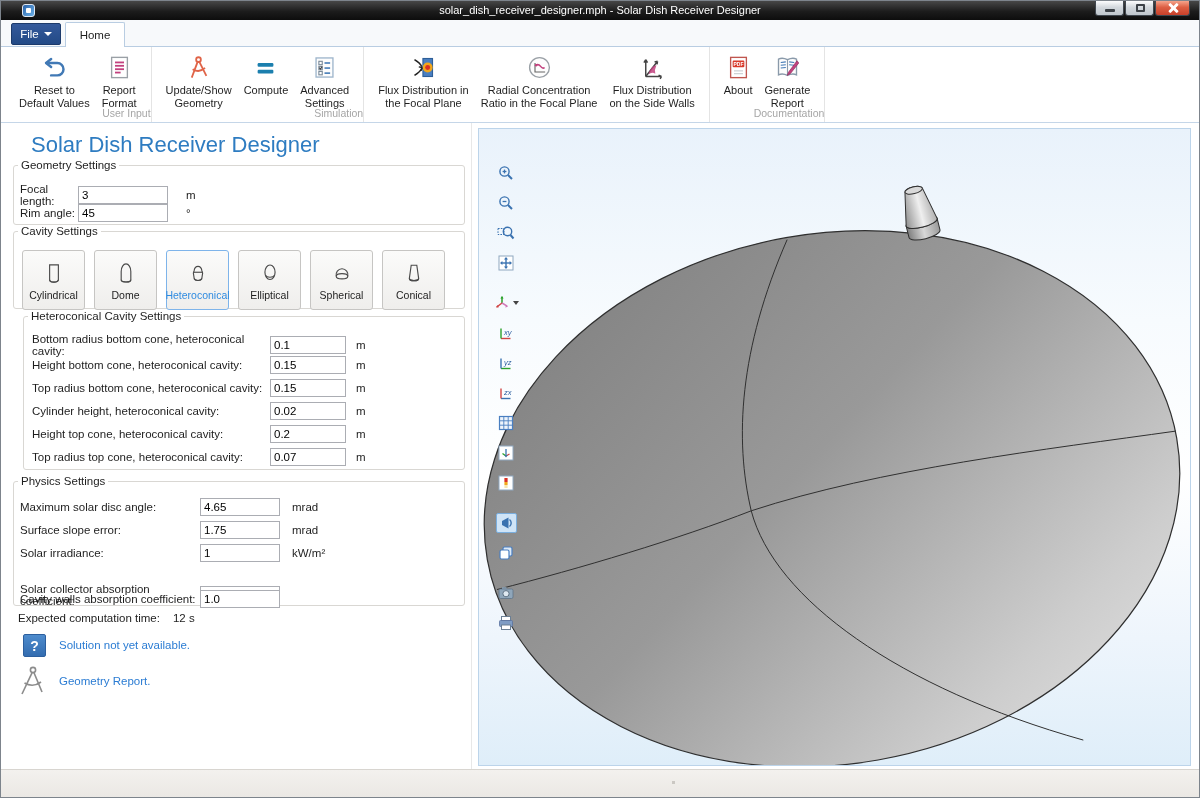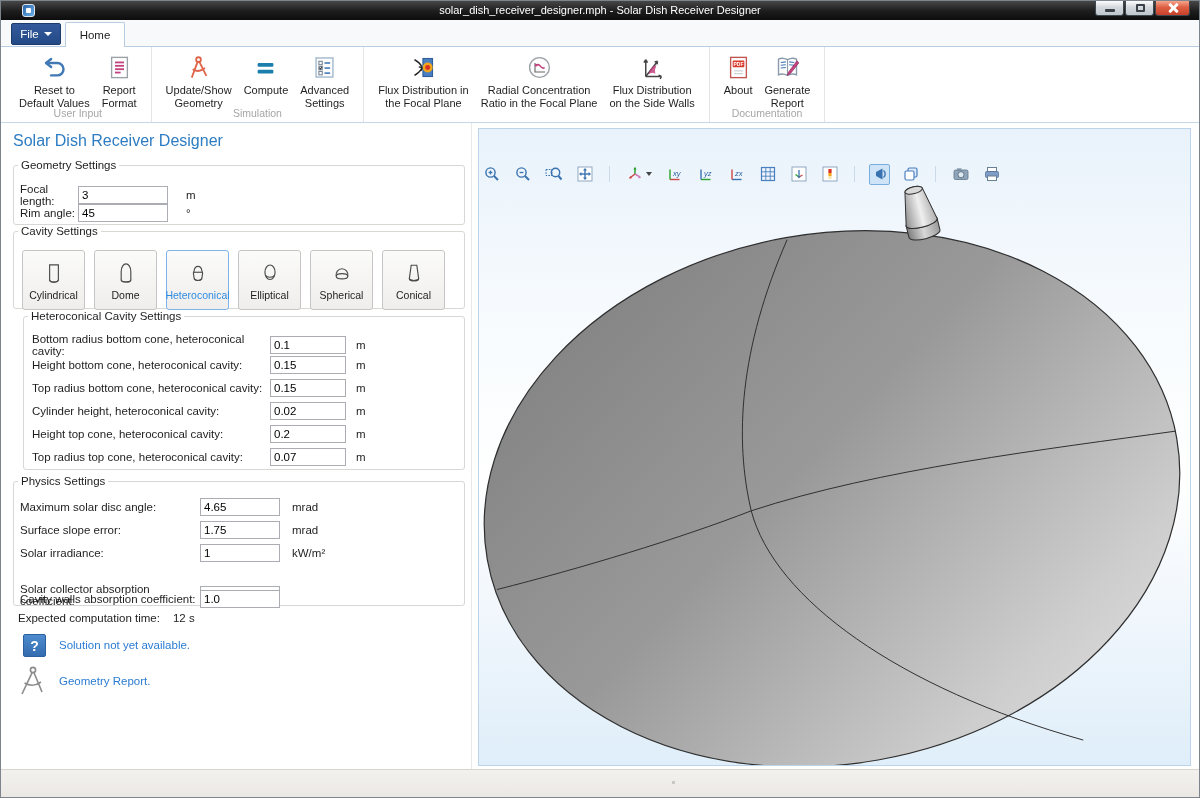--- a/index.html
+++ b/index.html
@@ -26,29 +26,29 @@
   .tabrow { position:absolute; left:0; top:19px; right:0; height:26px; background:#f7f9fb; }
   .file-btn { position:absolute; left:10px; top:3px; width:50px; height:22px; background:linear-gradient(#33599b,#234a86);
     border:1px solid #1c3a6b; border-radius:2px; color:#fff; font-size:11.5px; display:flex; align-items:center; justify-content:center; gap:5px; cursor:pointer; }
   .file-caret { width:0; height:0; border-left:4px solid transparent; border-right:4px solid transparent; border-top:4px solid #fff; }
   .tab-home { position:absolute; left:64px; top:2px; width:60px; height:25px; background:#fff; border:1px solid #b9cde2; border-bottom:none;
     border-radius:2px 2px 0 0; font-size:11.5px; color:#1e1e1e; display:flex; align-items:center; justify-content:center; z-index:3; cursor:pointer; }
 
   
   .ribbon { position:absolute; left:0; top:45px; right:0; height:77px; background:#fff; border-top:1px solid #b9cde2; border-bottom:1px solid #c5d6e8; display:flex; padding-left:4px; }
   .rgroup { position:relative; padding:6px 8px 16px; border-right:1px solid #e4e4e4; }
-  .rgroup-label { position:absolute; left:0; right:0; bottom:3px; text-align:center; font-size:10.5px; color:#a6a6a6; }
+  .rgroup-label { position:absolute; left:0; right:0; bottom:3px; text-align:right; font-size:10.5px; color:#a6a6a6; }
   .rbuttons { display:flex; align-items:flex-start; height:100%; }
   .rbtn { display:flex; flex-direction:column; align-items:center; padding:1px 6px; background:none; border:none; cursor:pointer; }
   .rbtn svg { width:27px; height:27px; }
   .rbtn-label { margin-top:3px; font-size:11px; line-height:1.15; color:#1f1f1f; text-align:center; white-space:pre-line; font-family:"Liberation Sans", sans-serif; }
 
   
   .main { position:absolute; left:0; top:122px; right:0; bottom:28px; background:#fff; }
-  .page-title { position:absolute; left:12px; top:9px; font-size:16px; color:#2e7cc1; font-weight:normal; }
+  .page-title { position:absolute; left:30px; top:9px; font-size:22px; color:#2e7cc1; font-weight:normal; }
   .brand { position:absolute; right:46px; top:8px; text-align:right; color:#a5c6e1; font-size:9.5px; letter-spacing:0.8px; line-height:1.2; }
   .brand-logo { position:absolute; right:14px; top:11px; width:18px; height:15px; border-radius:3px; background:linear-gradient(135deg,#1f4f8d,#5aa2e0); }
   .brand-logo::after { content:""; position:absolute; left:5px; top:4px; width:7px; height:7px; background:linear-gradient(135deg,#fff,#bfe06a); border-radius:1px; }
 
   fieldset { position:absolute; border:1px solid #d9d7d3; border-radius:3px; }
   legend { font-size:11.5px; color:#1e1e1e; padding:0 3px; margin-left:4px; }
   .frow { position:absolute; display:flex; align-items:center; }
   .flabel { font-size:11.5px; color:#1e1e1e; }
   .funit { font-size:11.5px; color:#1e1e1e; }
   input.val { height:18px; border:1px solid #abadb3; font-size:11.5px; padding:0 3px; font-family:"Liberation Sans", sans-serif; color:#000; background:#fff; }
@@ -83,21 +83,21 @@
     border-radius:2px; color:#fff; font-size:14px; font-weight:bold; display:flex; align-items:center; justify-content:center; }
   .msg { position:absolute; left:58px; font-size:11.5px; color:#2b7cd3; }
   .compass-status { position:absolute; left:16px; top:541px; width:30px; height:34px; }
 
   .vdivider { position:absolute; left:470px; top:0; bottom:0; width:1px; background:#e8e8e8; }
 
   
   .graphics { position:absolute; left:477px; top:5px; right:8px; bottom:3px; border:1px solid #bcd4ea;
     background:linear-gradient(180deg,#e9f2fb 0%,#f7fbfe 30%,#ffffff 55%,#eef5fc 80%,#dfeef9 100%); }
   .scene { position:absolute; left:0; top:0; width:100%; height:100%; }
-  .gtoolbar { position:absolute; left:2px; top:34px; height:22px; display:flex; align-items:center; gap:10px; z-index:2; }
+  .gtoolbar { position:absolute; left:12px; top:34px; height:22px; display:flex; align-items:center; gap:10px; z-index:2;flex-direction:column; }
   .gbtn { width:21px; height:21px; background:none; border:1px solid transparent; border-radius:2px; display:flex; align-items:center; justify-content:center; cursor:pointer; padding:0; }
   .gbtn svg { width:18px; height:18px; }
   .gbtn.pressed { background:#cfe4f7; border-color:#7aaede; }
   .gsep { width:1px; height:16px; background:#ccd9e6; margin:0 4px; }
   .gcaret { width:0; height:0; border-left:3.5px solid transparent; border-right:3.5px solid transparent; border-top:4px solid #444; margin-left:2px; }
 
   
   .statusbar { position:absolute; left:0; bottom:0; right:0; height:28px; background:linear-gradient(#f3f1ee,#ebe8e4); border-top:1px solid #d8d5d0; }
   .status-dot { position:absolute; left:56%; top:11px; width:3px; height:3px; background:#cbc8c3; }
 </style>

